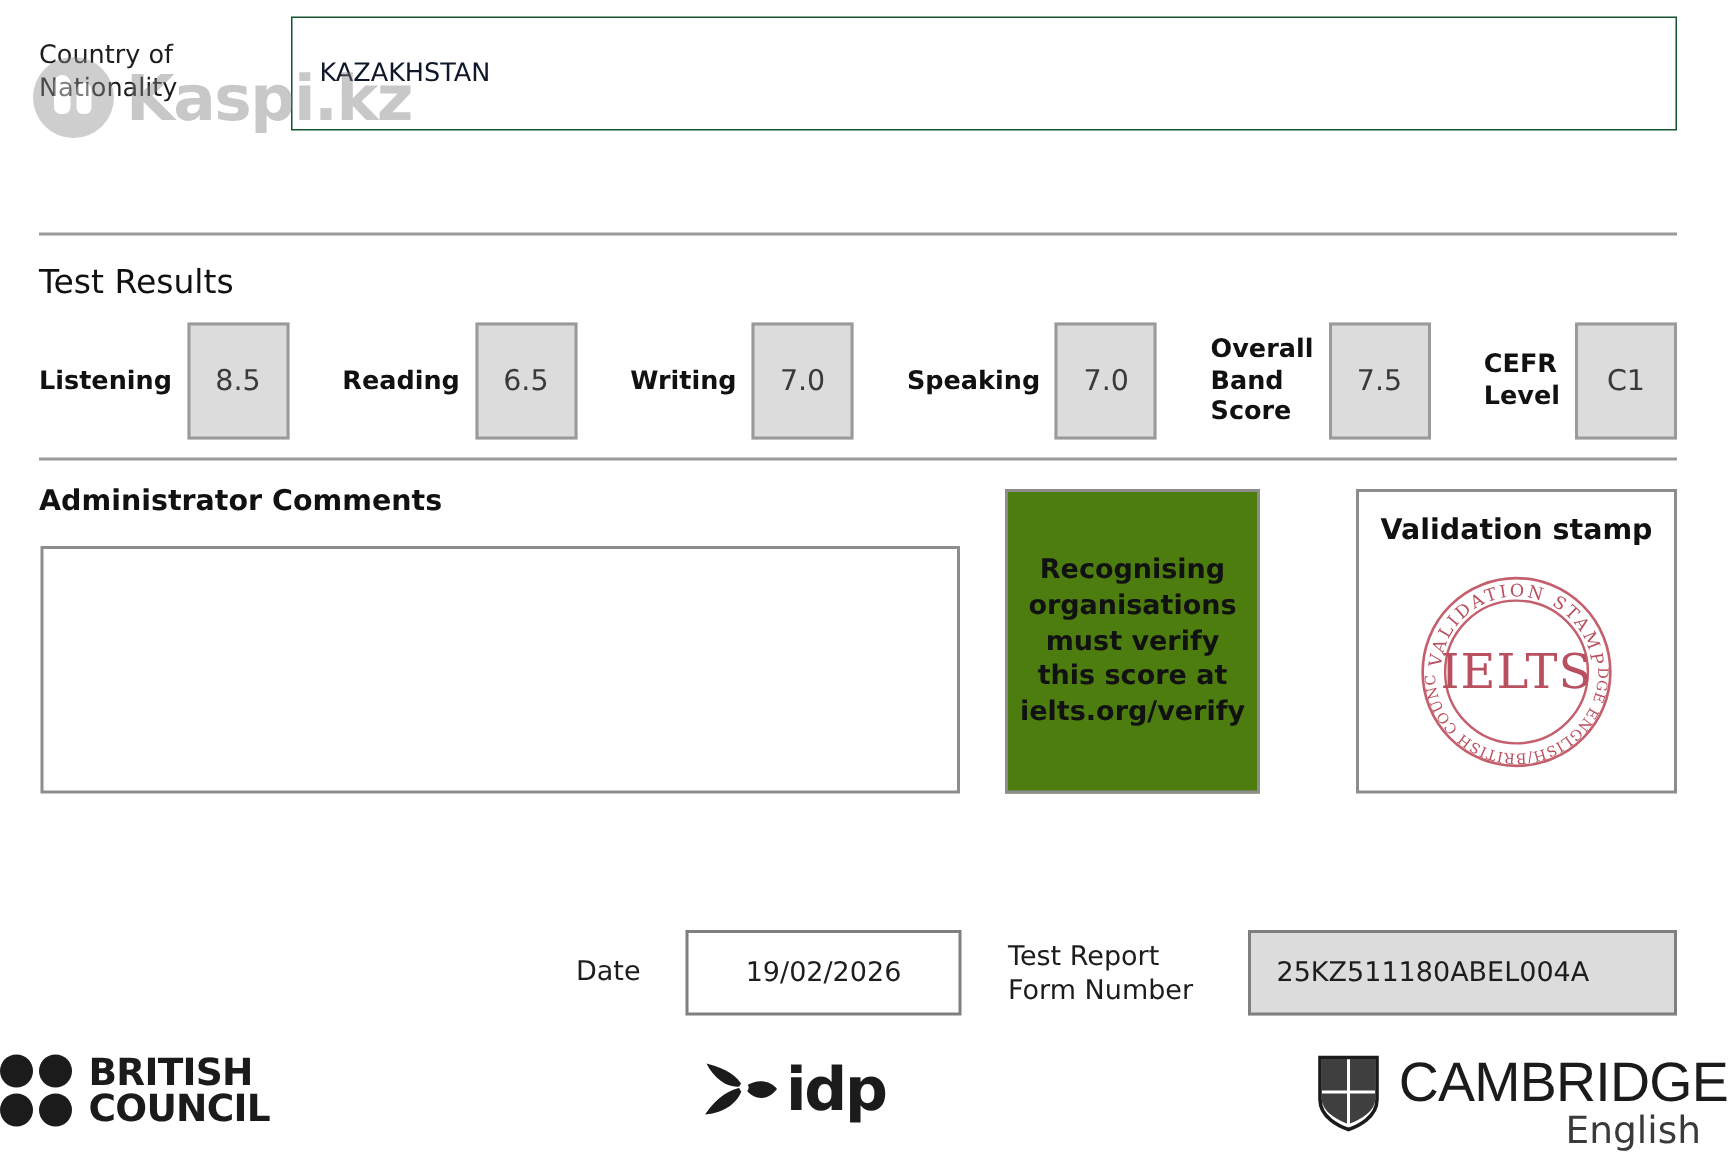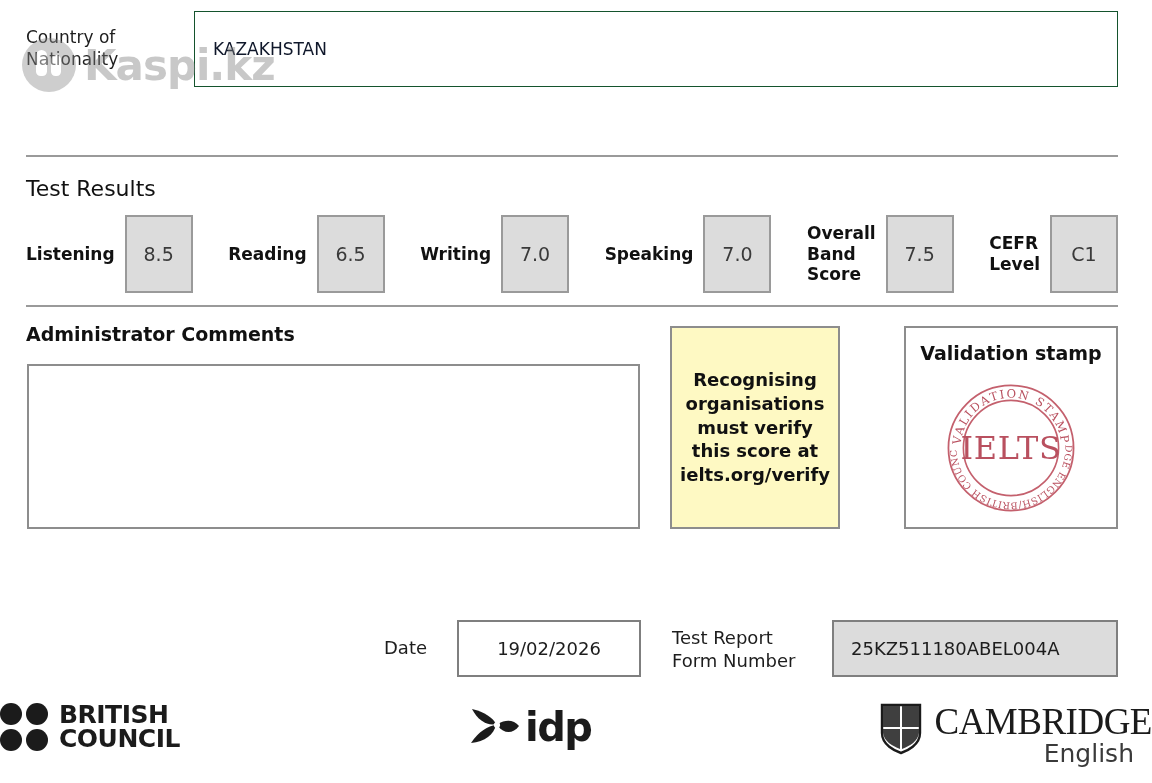--- a/index.html
+++ b/index.html
@@ -175,21 +175,21 @@
 
   
   #verify-box {
     position: absolute;
     left: 670px;
     top: 326px;
     width: 170px;
     height: 203px;
     box-sizing: border-box;
     border: 2px solid #8d8d8d;
-    background: #fef9c3;
+    background: #4d7c0f;
     display: flex;
     align-items: center;
     justify-content: center;
     padding: 0 12px;
   }
   #verify-text {
     font-size: 18px;
     font-weight: bold;
     line-height: 1.32;
     text-align: center;
@@ -318,21 +318,21 @@
     font-weight: bold;
     color: #1b1b1b;
     letter-spacing: -1.5px;
     line-height: 1;
   }
 
   
   #logo-cambridge { gap: 12px; align-items: flex-start; }
   .cam-words { display: flex; flex-direction: column; align-items: flex-start; }
   .cam-main {
-    font-family: Liberation Serif, serif;
+    font-family: Liberation Sans, sans-serif;
     font-size: 37px;
     line-height: 1.02;
     color: #1b1b1b;
     letter-spacing: -0.5px;
   }
   .cam-sub {
     font-size: 25px;
     color: #3a3a3a;
     line-height: 1;
     align-self: flex-end;

